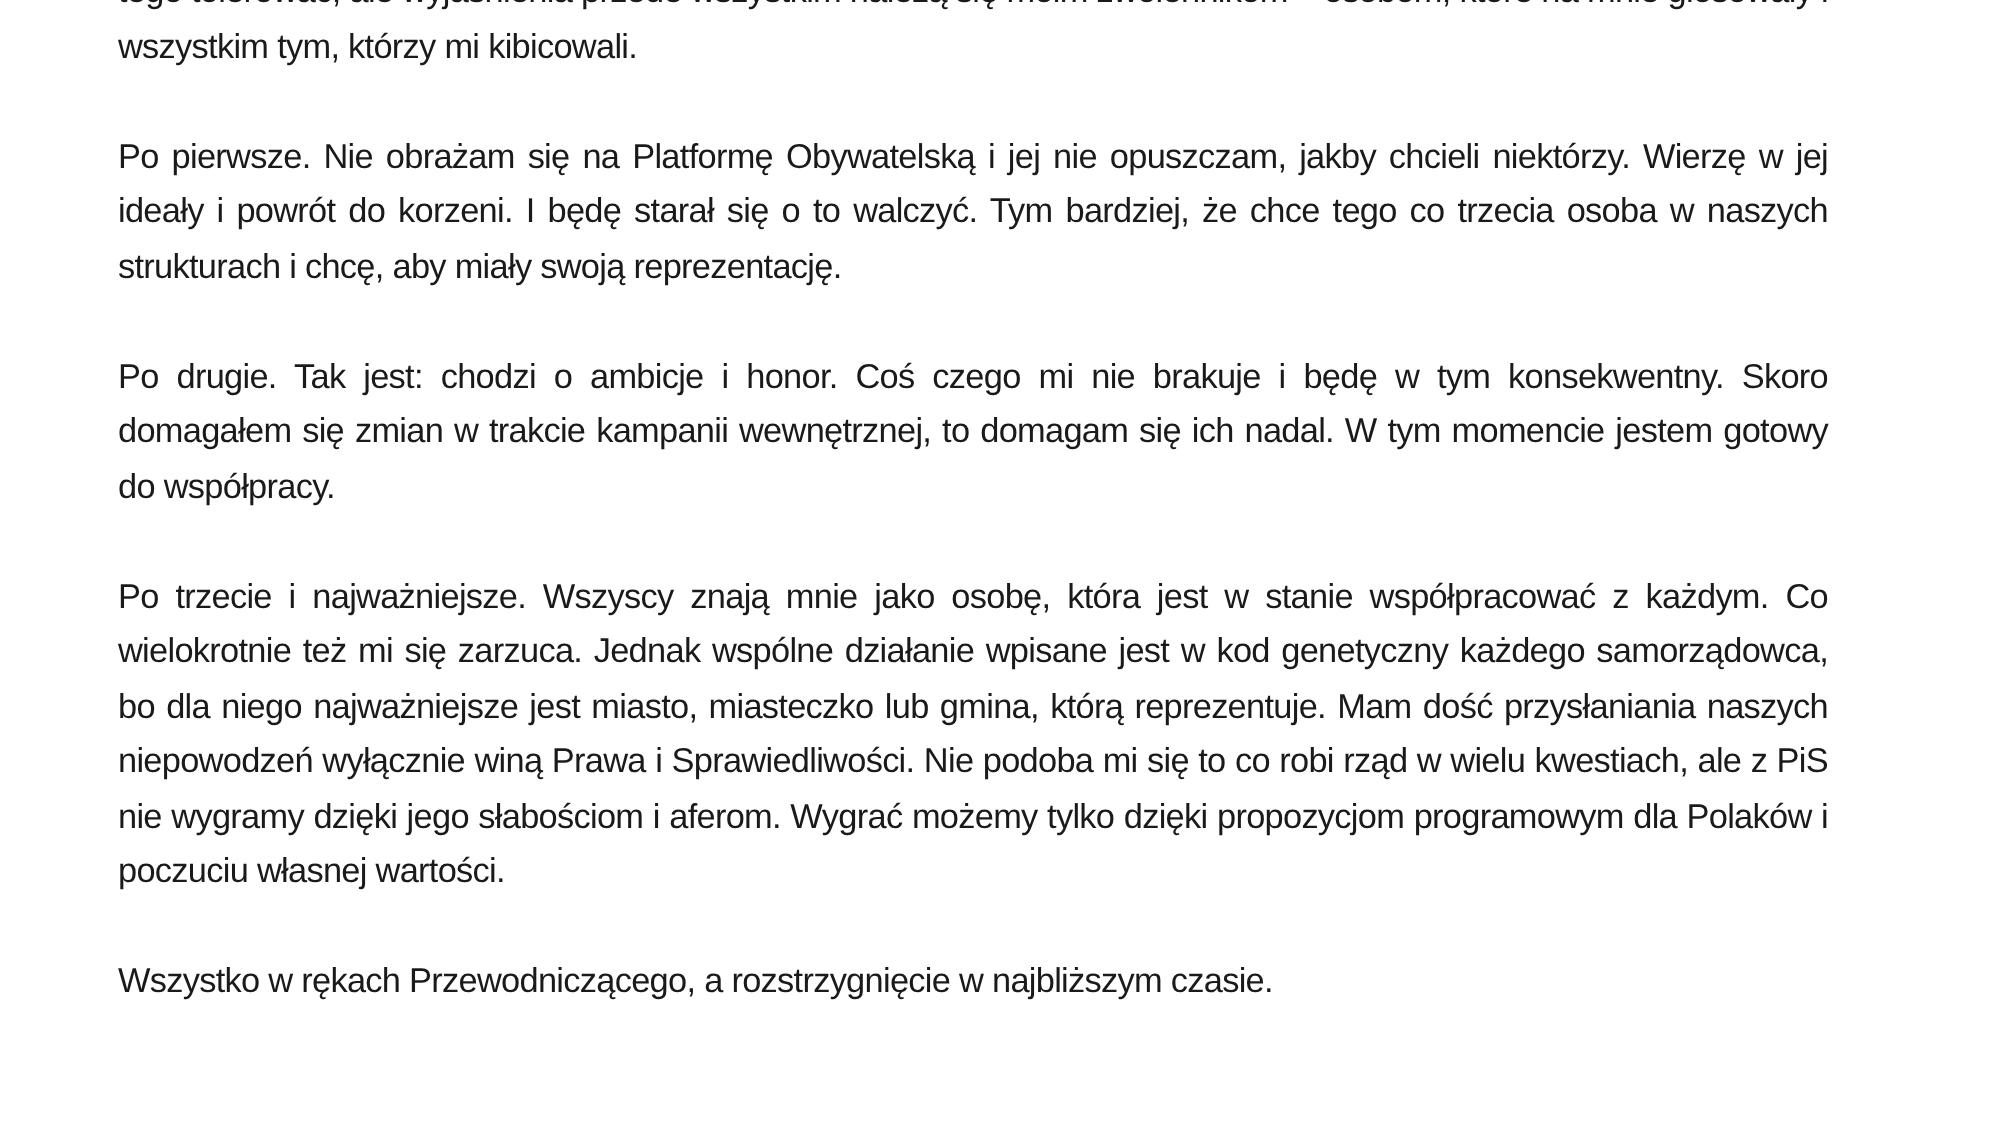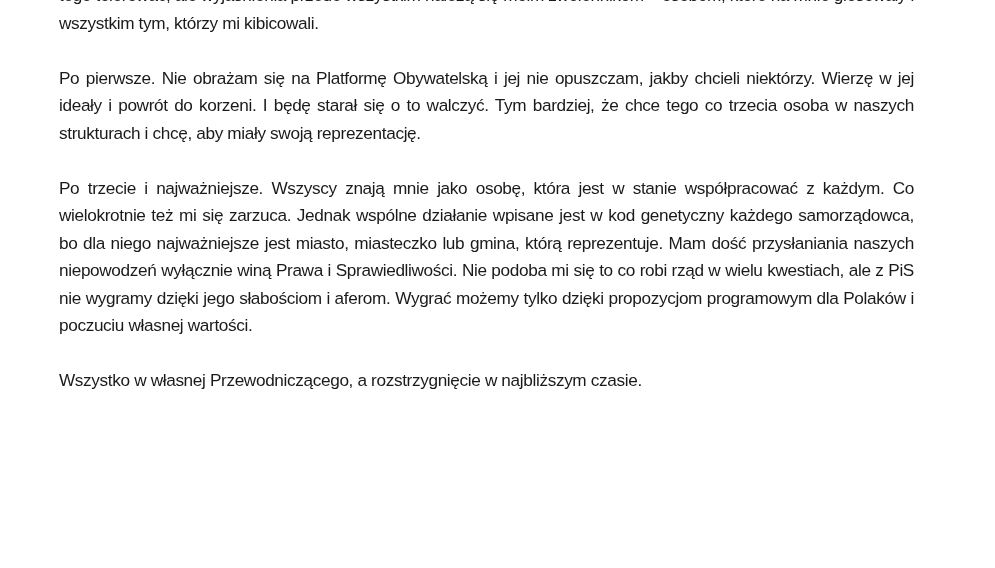--- a/index.html
+++ b/index.html
@@ -26,18 +26,21 @@
 <body>
 
 <div class="page">
   <p class="para">
     <span>tego tolerować, ale wyjaśnienia przede wszystkim należą się moim zwolennikom – osobom, które na mnie głosowały i wszystkim tym, którzy mi kibicowali.</span>
   </p>
   <p class="para">
     <span>Po pierwsze. Nie obrażam się na Platformę Obywatelską i jej nie opuszczam, jakby chcieli niektórzy. Wierzę w jej ideały i powrót do korzeni. I będę starał się o to walczyć. Tym bardziej, że chce tego co trzecia osoba w naszych strukturach i chcę, </span><strong>aby miały swoją reprezentację.</strong>
   </p>
   <p class="para">
+    <span>Po drugie. Tak jest: chodzi o ambicje i honor. Coś czego mi nie brakuje i będę w tym konsekwentny. Skoro domagałem się zmian w trakcie kampanii wewnętrznej, to domagam się ich nadal. W tym momencie jestem gotowy do współpracy.</span>
+  </p>
+  <p class="para">
     <span>Po trzecie i najważniejsze. Wszyscy znają mnie jako osobę, która jest w stanie współpracować z każdym. Co wielokrotnie też mi się zarzuca. Jednak wspólne działanie wpisane jest w kod genetyczny każdego samorządowca, bo dla niego najważniejsze jest miasto, miasteczko lub gmina, którą reprezentuje. Mam dość przysłaniania naszych niepowodzeń wyłącznie winą Prawa i Sprawiedliwości. Nie podoba mi się to co robi rząd w wielu kwestiach, ale z PiS nie wygramy dzięki jego słabościom i aferom. Wygrać możemy tylko dzięki propozycjom programowym dla Polaków i poczuciu własnej wartości.</span>
   </p>
   <p class="para">
-    <span>Wszystko w własnej Przewodniczącego, a rozstrzygnięcie w najbliższym czasie.</span>
+    <span>Wszystko w rękach Przewodniczącego, a rozstrzygnięcie w najbliższym czasie.</span>
   </p>
 </div>
 
 </body></html>

